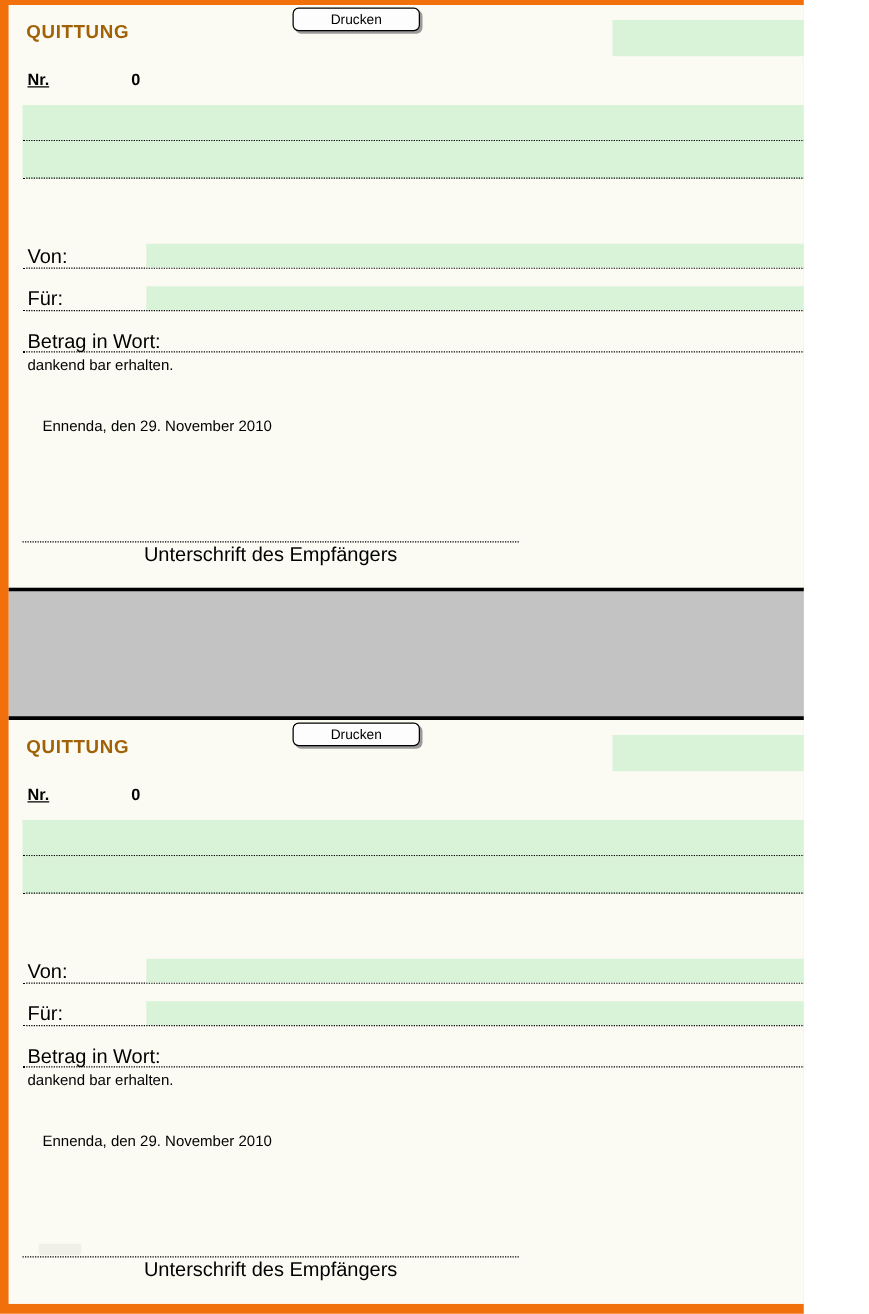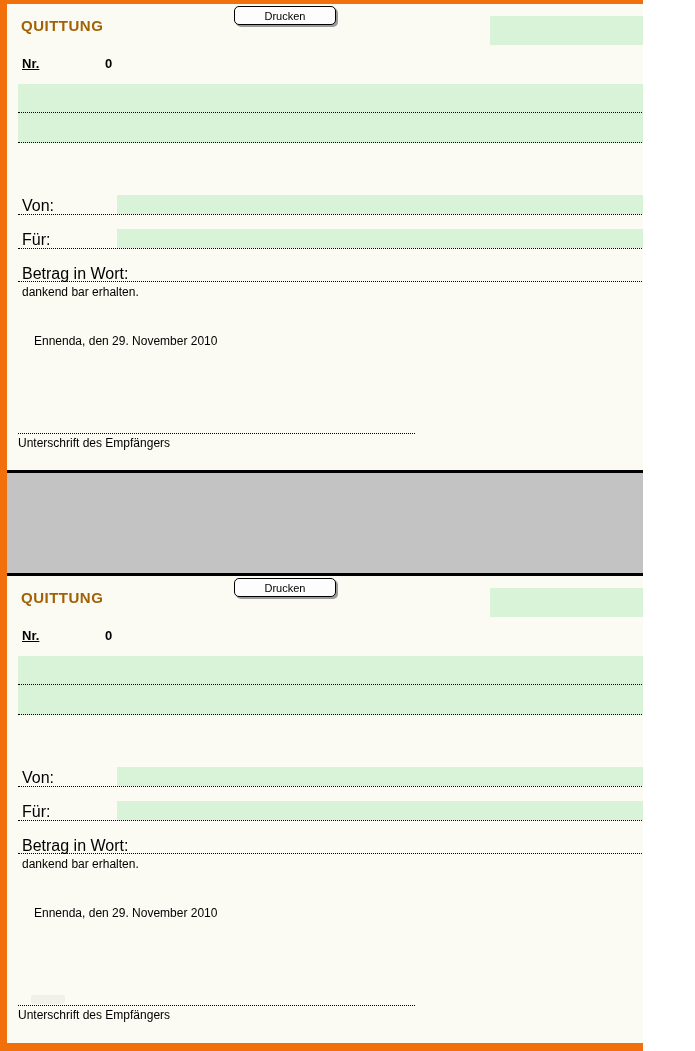--- a/index.html
+++ b/index.html
@@ -72,21 +72,21 @@
     box-sizing:border-box;
   }
   .note{position:absolute;left:15px;top:281px;font-size:12px;color:#000;}
   .date-line{position:absolute;left:15px;top:330px;font-size:12px;color:#000;margin-left:12px;}
   .sig-line{
     position:absolute;left:11px;top:404px;width:397px;height:26px;
     border-bottom:1px dotted #000;box-sizing:border-box;
   }
   .sig-caption{
     position:absolute;left:11px;top:432px;width:397px;
-    text-align:left;font-size:12px;color:#000;
+    text-align:center;font-size:16px;color:#000;
   }
   .faint-artifact{
     position:absolute;left:24px;top:419px;width:34px;height:9px;
     background:#f0f0e9;border-radius:2px;
   }
 </style>
 </head>
 <body>
 
 <div class="page">

